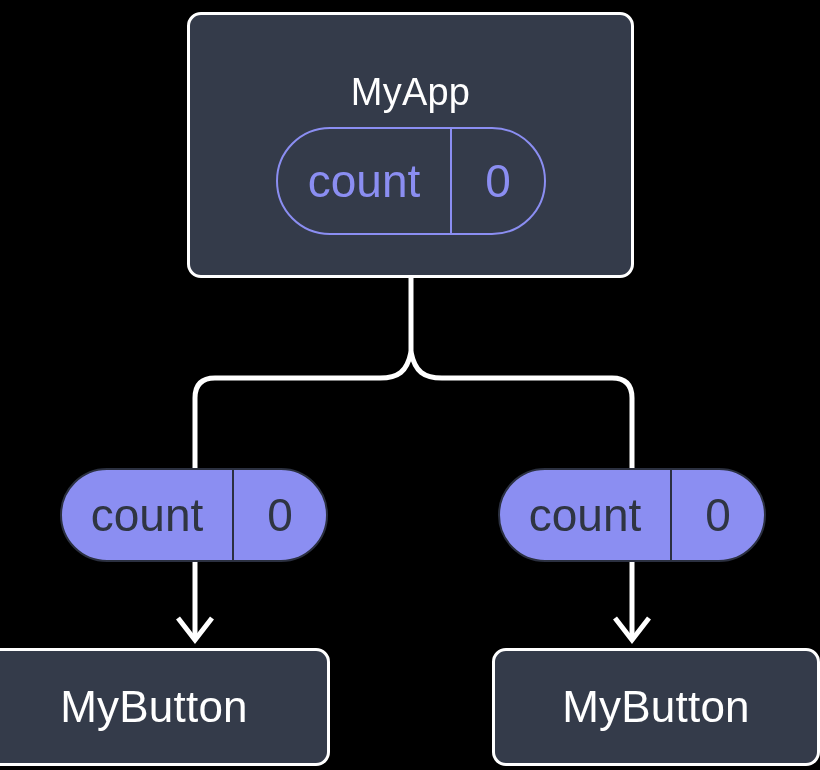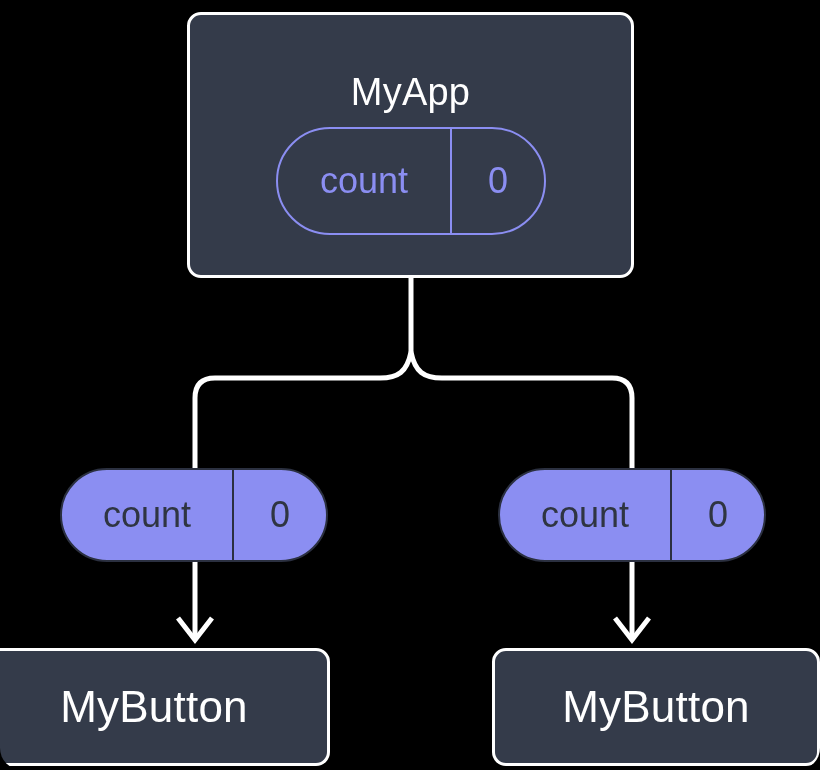--- a/index.html
+++ b/index.html
@@ -8,21 +8,20 @@
     padding: 0;
     background: #000000;
   }
   #stage {
     position: relative;
     width: 820px;
     height: 770px;
     background: #000000;
     overflow: hidden;
     font-family: "Liberation Sans", sans-serif;
-    border-radius: 22px;
   }
 
   
   #wires {
     position: absolute;
     left: 0;
     top: 0;
     width: 820px;
     height: 770px;
     pointer-events: none;
@@ -71,21 +70,21 @@
     display: flex;
     align-items: stretch;
     border-radius: 999px;
     overflow: hidden;
   }
   .pill .pill-key,
   .pill .pill-val {
     display: flex;
     align-items: center;
     justify-content: center;
-    font-size: 36px;
+    font-size: 46px;
     line-height: 1;
     white-space: nowrap;
   }
 
   
   .pill-outline {
     border: 2px solid #8b8ef2;
     background: transparent;
   }
   .pill-outline .pill-key,

